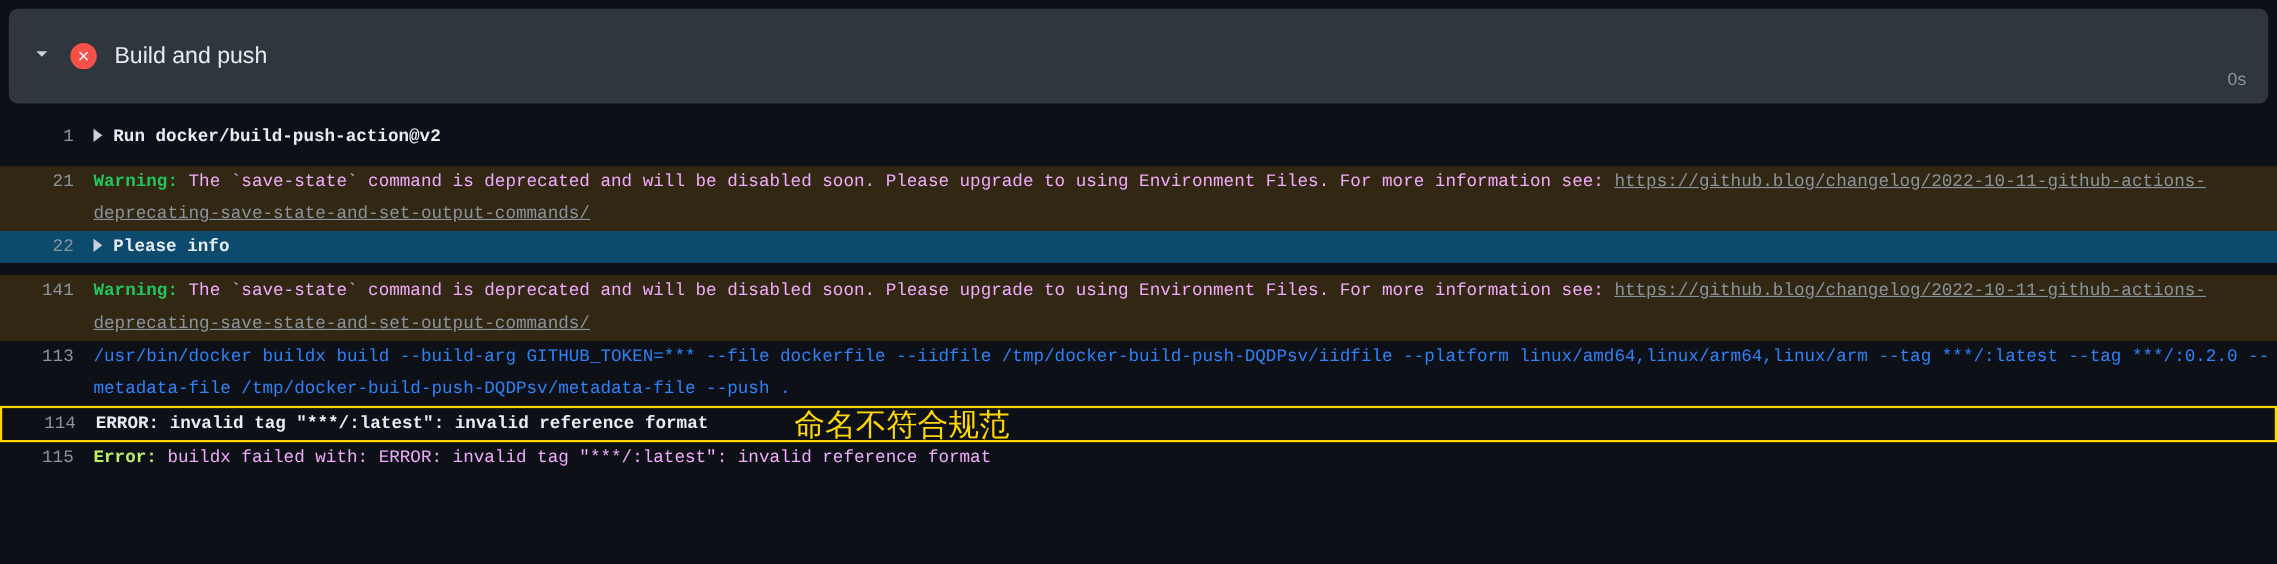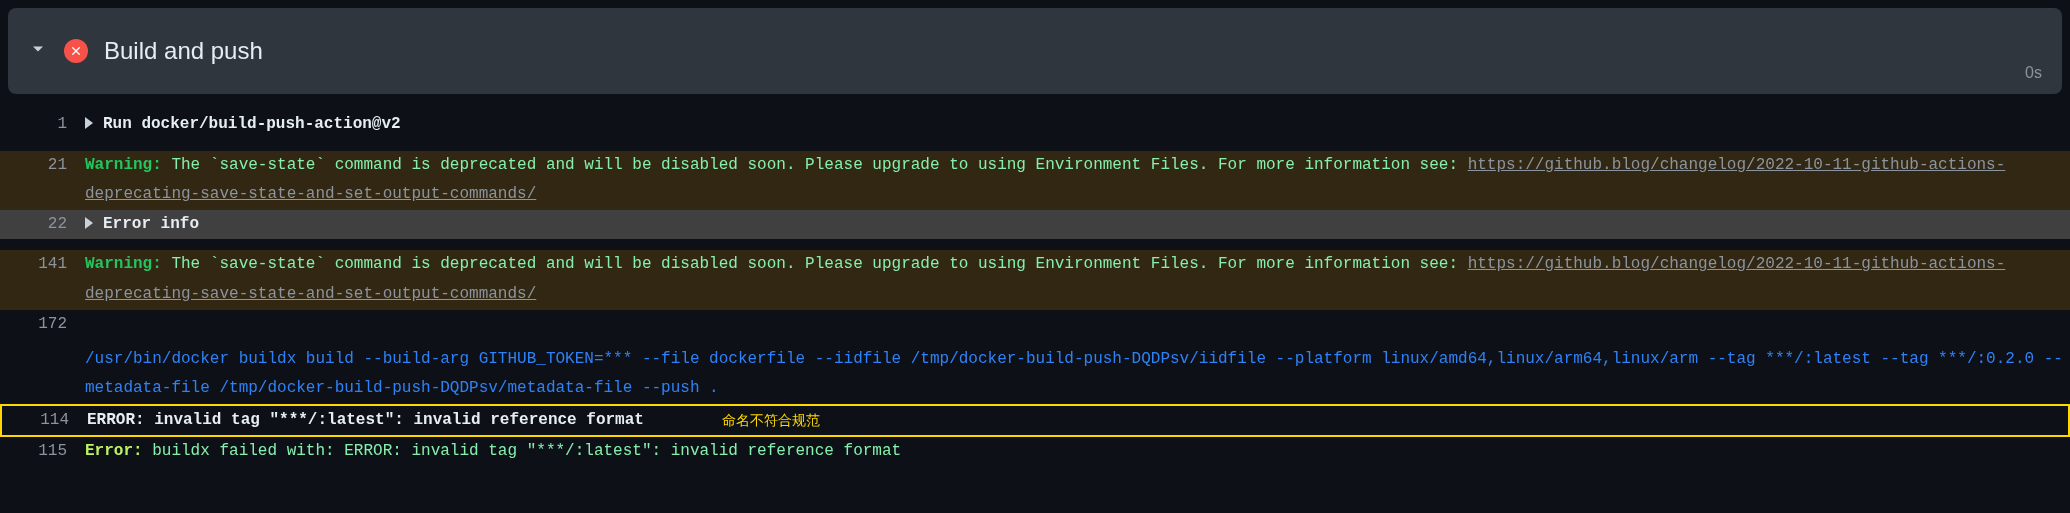--- a/index.html
+++ b/index.html
@@ -29,21 +29,21 @@
       border-radius: 50%;
       background: #f85149;
       display: flex;
       align-items: center;
       justify-content: center;
       margin-right: 16px;
     }
     .status-icon svg { fill: #fff; }
     .job-title {
       flex: 1;
-      font-size: 24px;
+      font-size: 21px;
       font-weight: 400;
       color: #e6edf3;
     }
     .job-duration {
       color: #8b949e;
       font-size: 16px;
       margin-top: 44px;
     }
     .log-area {
       font-family: ui-monospace, SFMono-Regular, 'SF Mono', Menlo, Consolas, 'Liberation Mono', monospace;
@@ -74,38 +74,38 @@
       height: 0;
       border-top: 6px solid transparent;
       border-bottom: 6px solid transparent;
       border-left: 8px solid #c9d1d9;
       margin-right: 10px;
       vertical-align: middle;
       position: relative;
       top: -1px;
     }
     .white-text { color: #e6edf3; }
-    .cyan-text { color: #2f81f7; margin-top: 35px; }
+    .cyan-text { color: #2f81f7; }
     .warn-prefix { color: #22c55e; font-weight: 600; }
     .error-prefix { color: #bef264; font-weight: 600; }
-    .dim-text { color: #86efac; }
+    .dim-text { color: #f0abfc; }
     .link-underline { text-decoration: underline; color: #8b949e; }
     .bg-warning { background: rgba(158, 106, 3, 0.25); margin-top: 11px; }
-    .bg-selected { background: #404040; }
+    .bg-selected { background: #0c4a6e; }
     .highlight-box {
       border: 2px solid #ffd700;
       position: relative;
     }
     .annotation {
       position: absolute;
       left: 720px;
       top: 50%;
       transform: translateY(-50%);
       color: #ffd700;
-      font-size: 14px;
+      font-size: 28px;
       font-family: "Microsoft YaHei", "PingFang SC", sans-serif;
       font-weight: 400;
     }
     .bold-white { color: #e6edf3; font-weight: 600; }
   </style>
 </head>
 <body>
 
 <div class="job-header">
   <span class="chevron-down">
@@ -129,30 +129,30 @@
     <span class="line-content white-text"><span class="expand-arrow"></span><span class="bold-white">Run docker/build-push-action@v2</span></span>
   </div>
 
   <div class="log-line bg-warning">
     <span class="line-num">21</span>
     <span class="line-content"><span class="warn-prefix">Warning:</span><span class="dim-text"> The `save-state` command is deprecated and will be disabled soon. Please upgrade to using Environment Files. For more information see: </span><span class="link-underline">https://github.blog/changelog/2022-10-11-github-actions-deprecating-save-state-and-set-output-commands/</span></span>
   </div>
 
   <div class="log-line bg-selected">
     <span class="line-num">22</span>
-    <span class="line-content white-text"><span class="expand-arrow"></span><span class="bold-white">Error info</span></span>
+    <span class="line-content white-text"><span class="expand-arrow"></span><span class="bold-white">Please info</span></span>
   </div>
 
   <div class="log-line bg-warning">
     <span class="line-num">141</span>
     <span class="line-content"><span class="warn-prefix">Warning:</span><span class="dim-text"> The `save-state` command is deprecated and will be disabled soon. Please upgrade to using Environment Files. For more information see: </span><span class="link-underline">https://github.blog/changelog/2022-10-11-github-actions-deprecating-save-state-and-set-output-commands/</span></span>
   </div>
 
   <div class="log-line">
-    <span class="line-num">172</span>
+    <span class="line-num">113</span>
     <span class="line-content cyan-text">/usr/bin/docker buildx build --build-arg GITHUB_TOKEN=*** --file dockerfile --iidfile /tmp/docker-build-push-DQDPsv/iidfile --platform linux/amd64,linux/arm64,linux/arm --tag ***/:latest --tag ***/:0.2.0 --metadata-file /tmp/docker-build-push-DQDPsv/metadata-file --push .</span>
   </div>
 
   <div class="log-line highlight-box">
     <span class="line-num">114</span>
     <span class="line-content bold-white">ERROR: invalid tag "***/:latest": invalid reference format</span>
     <span class="annotation">命名不符合规范</span>
   </div>
 
   <div class="log-line">

